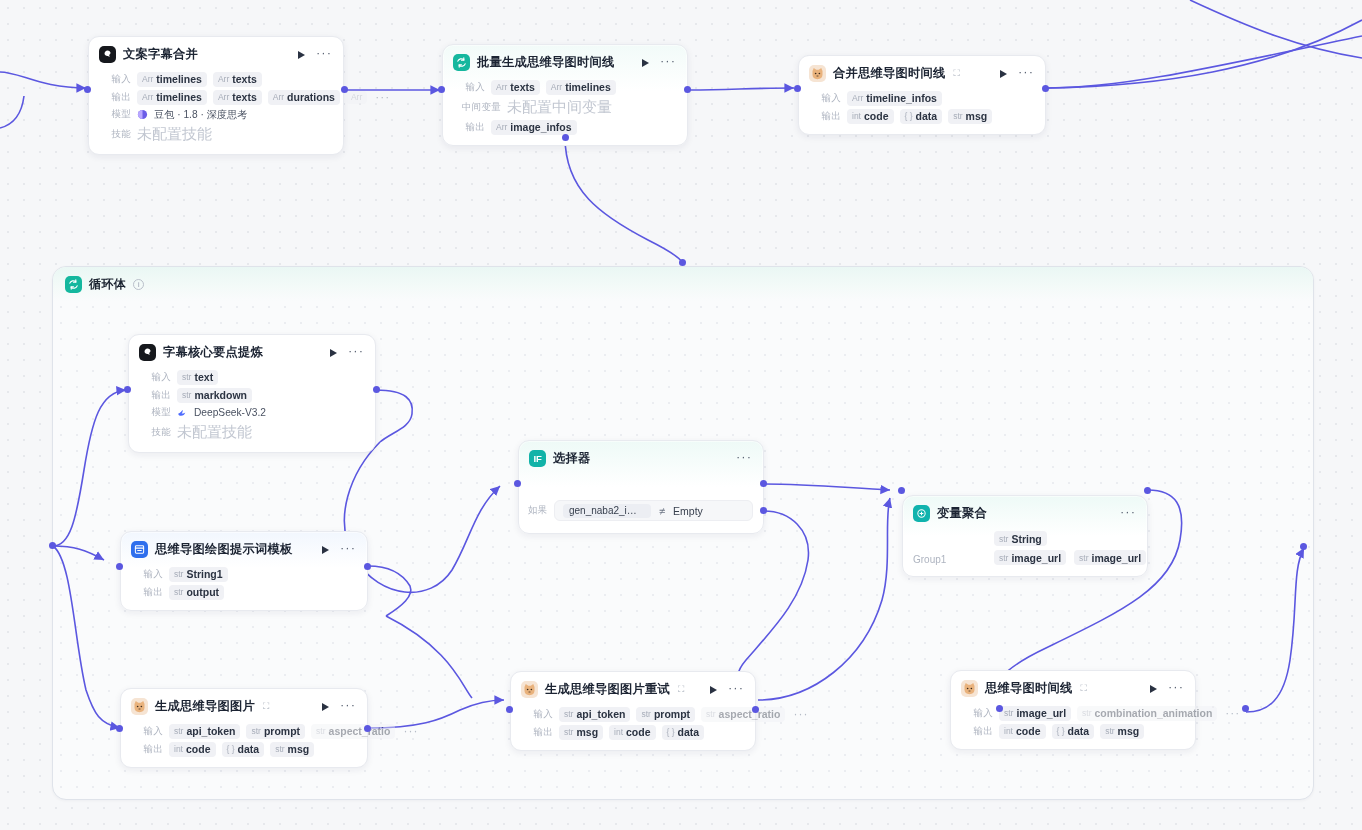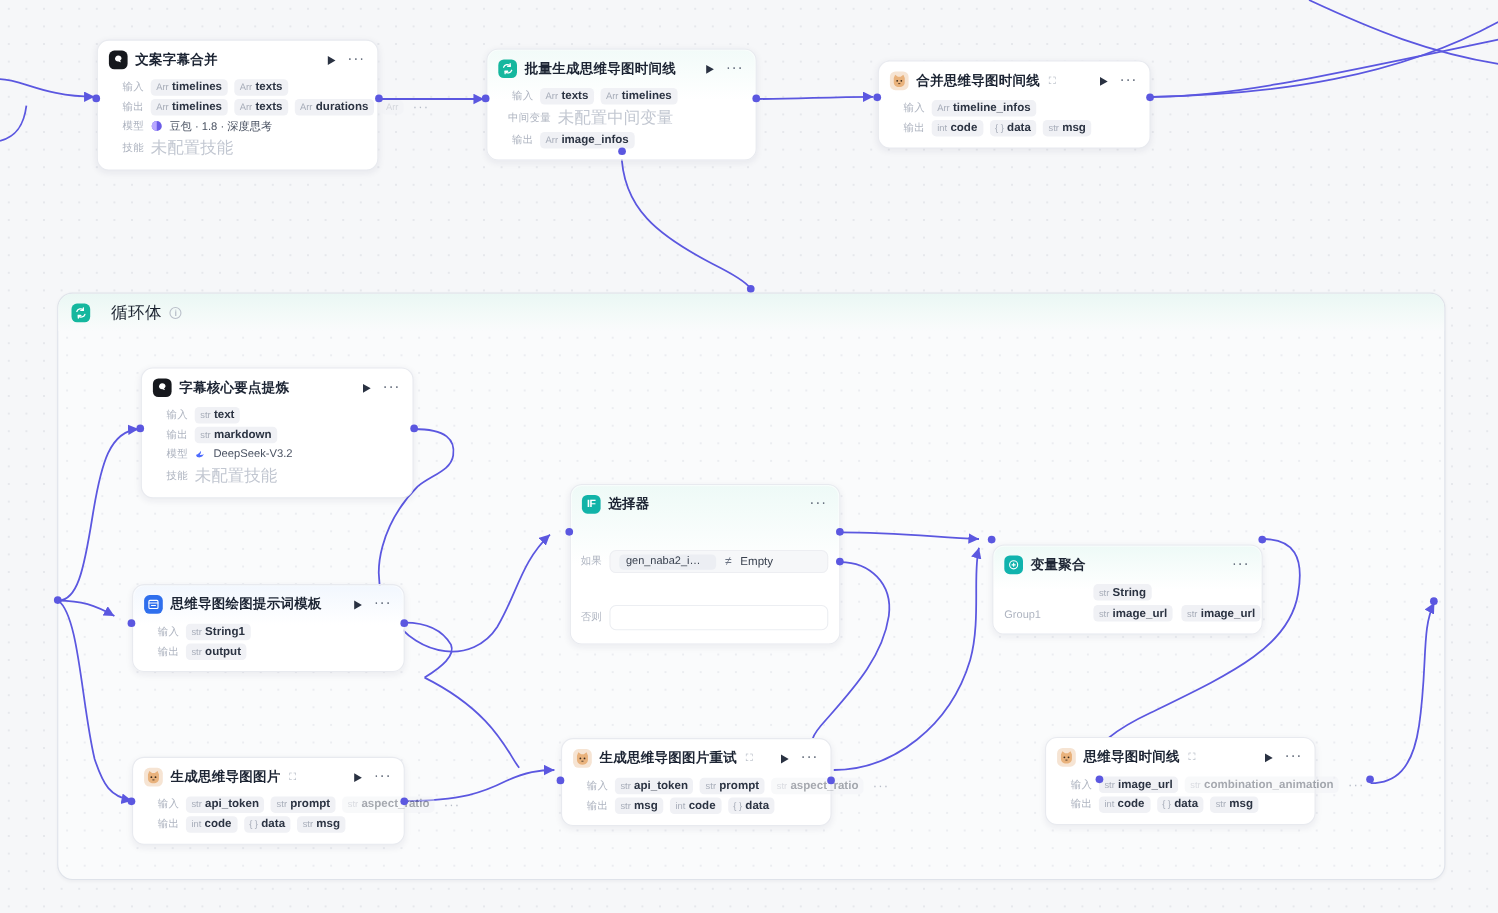--- a/index.html
+++ b/index.html
@@ -29,21 +29,21 @@
     z-index: 1;
     box-shadow: 0 1px 3px rgba(20,30,60,.04);
     overflow: hidden;
   }
   .loop-head {
     height: 34px;
     display: flex; align-items: center; gap: 7px;
     padding: 0 12px;
     background: linear-gradient(180deg,#eaf7f4 0%, #f3faf8 55%, #fafbfc 100%);
   }
-  .loop-title { font-size: 15px; font-weight: 400; color: #1b2330; letter-spacing:.4px;margin-left:12px;}
+  .loop-title { font-size: 12px; font-weight: 700; color: #1b2330; letter-spacing:.4px;}
   .info-ico {
     width: 11px; height: 11px; border-radius: 50%;
     border: 1px solid #b9bfc9; color:#b9bfc9;
     font-size: 8px; line-height: 9px; text-align:center; font-weight:700;
   }
 
   
   .node {
     position: absolute;
     background: #fff;
@@ -486,24 +486,20 @@
       <span class="dots">···</span>
     </div>
     <div class="cond-row">
       <span class="cond-lab">如果</span>
       <span class="cond-box">
         <span class="cond-val">gen_naba2_imag···</span>
         <span class="neq">≠</span>
         <span class="cond-empty">Empty</span>
       </span>
     </div>
-    <div class="cond-row">
-      <span class="cond-lab">否则</span>
-      <span class="cond-box blank"></span>
-    </div>
   </div>
   <div class="port" style="left:514px; top:480px;"></div>
   <div class="port" style="left:760px; top:480px;"></div>
   <div class="port" style="left:760px; top:507px;"></div>
 
   <div class="node tinted-teal2" style="left:902px; top:455px; width:246px;margin-top:40px;">
     <div class="nhead">
       <span class="nicon ic-agg">
         <svg width="11" height="11" viewBox="0 0 24 24" fill="none" stroke="#fff" stroke-width="2.2">
             <circle cx="12" cy="12" r="8"></circle>

